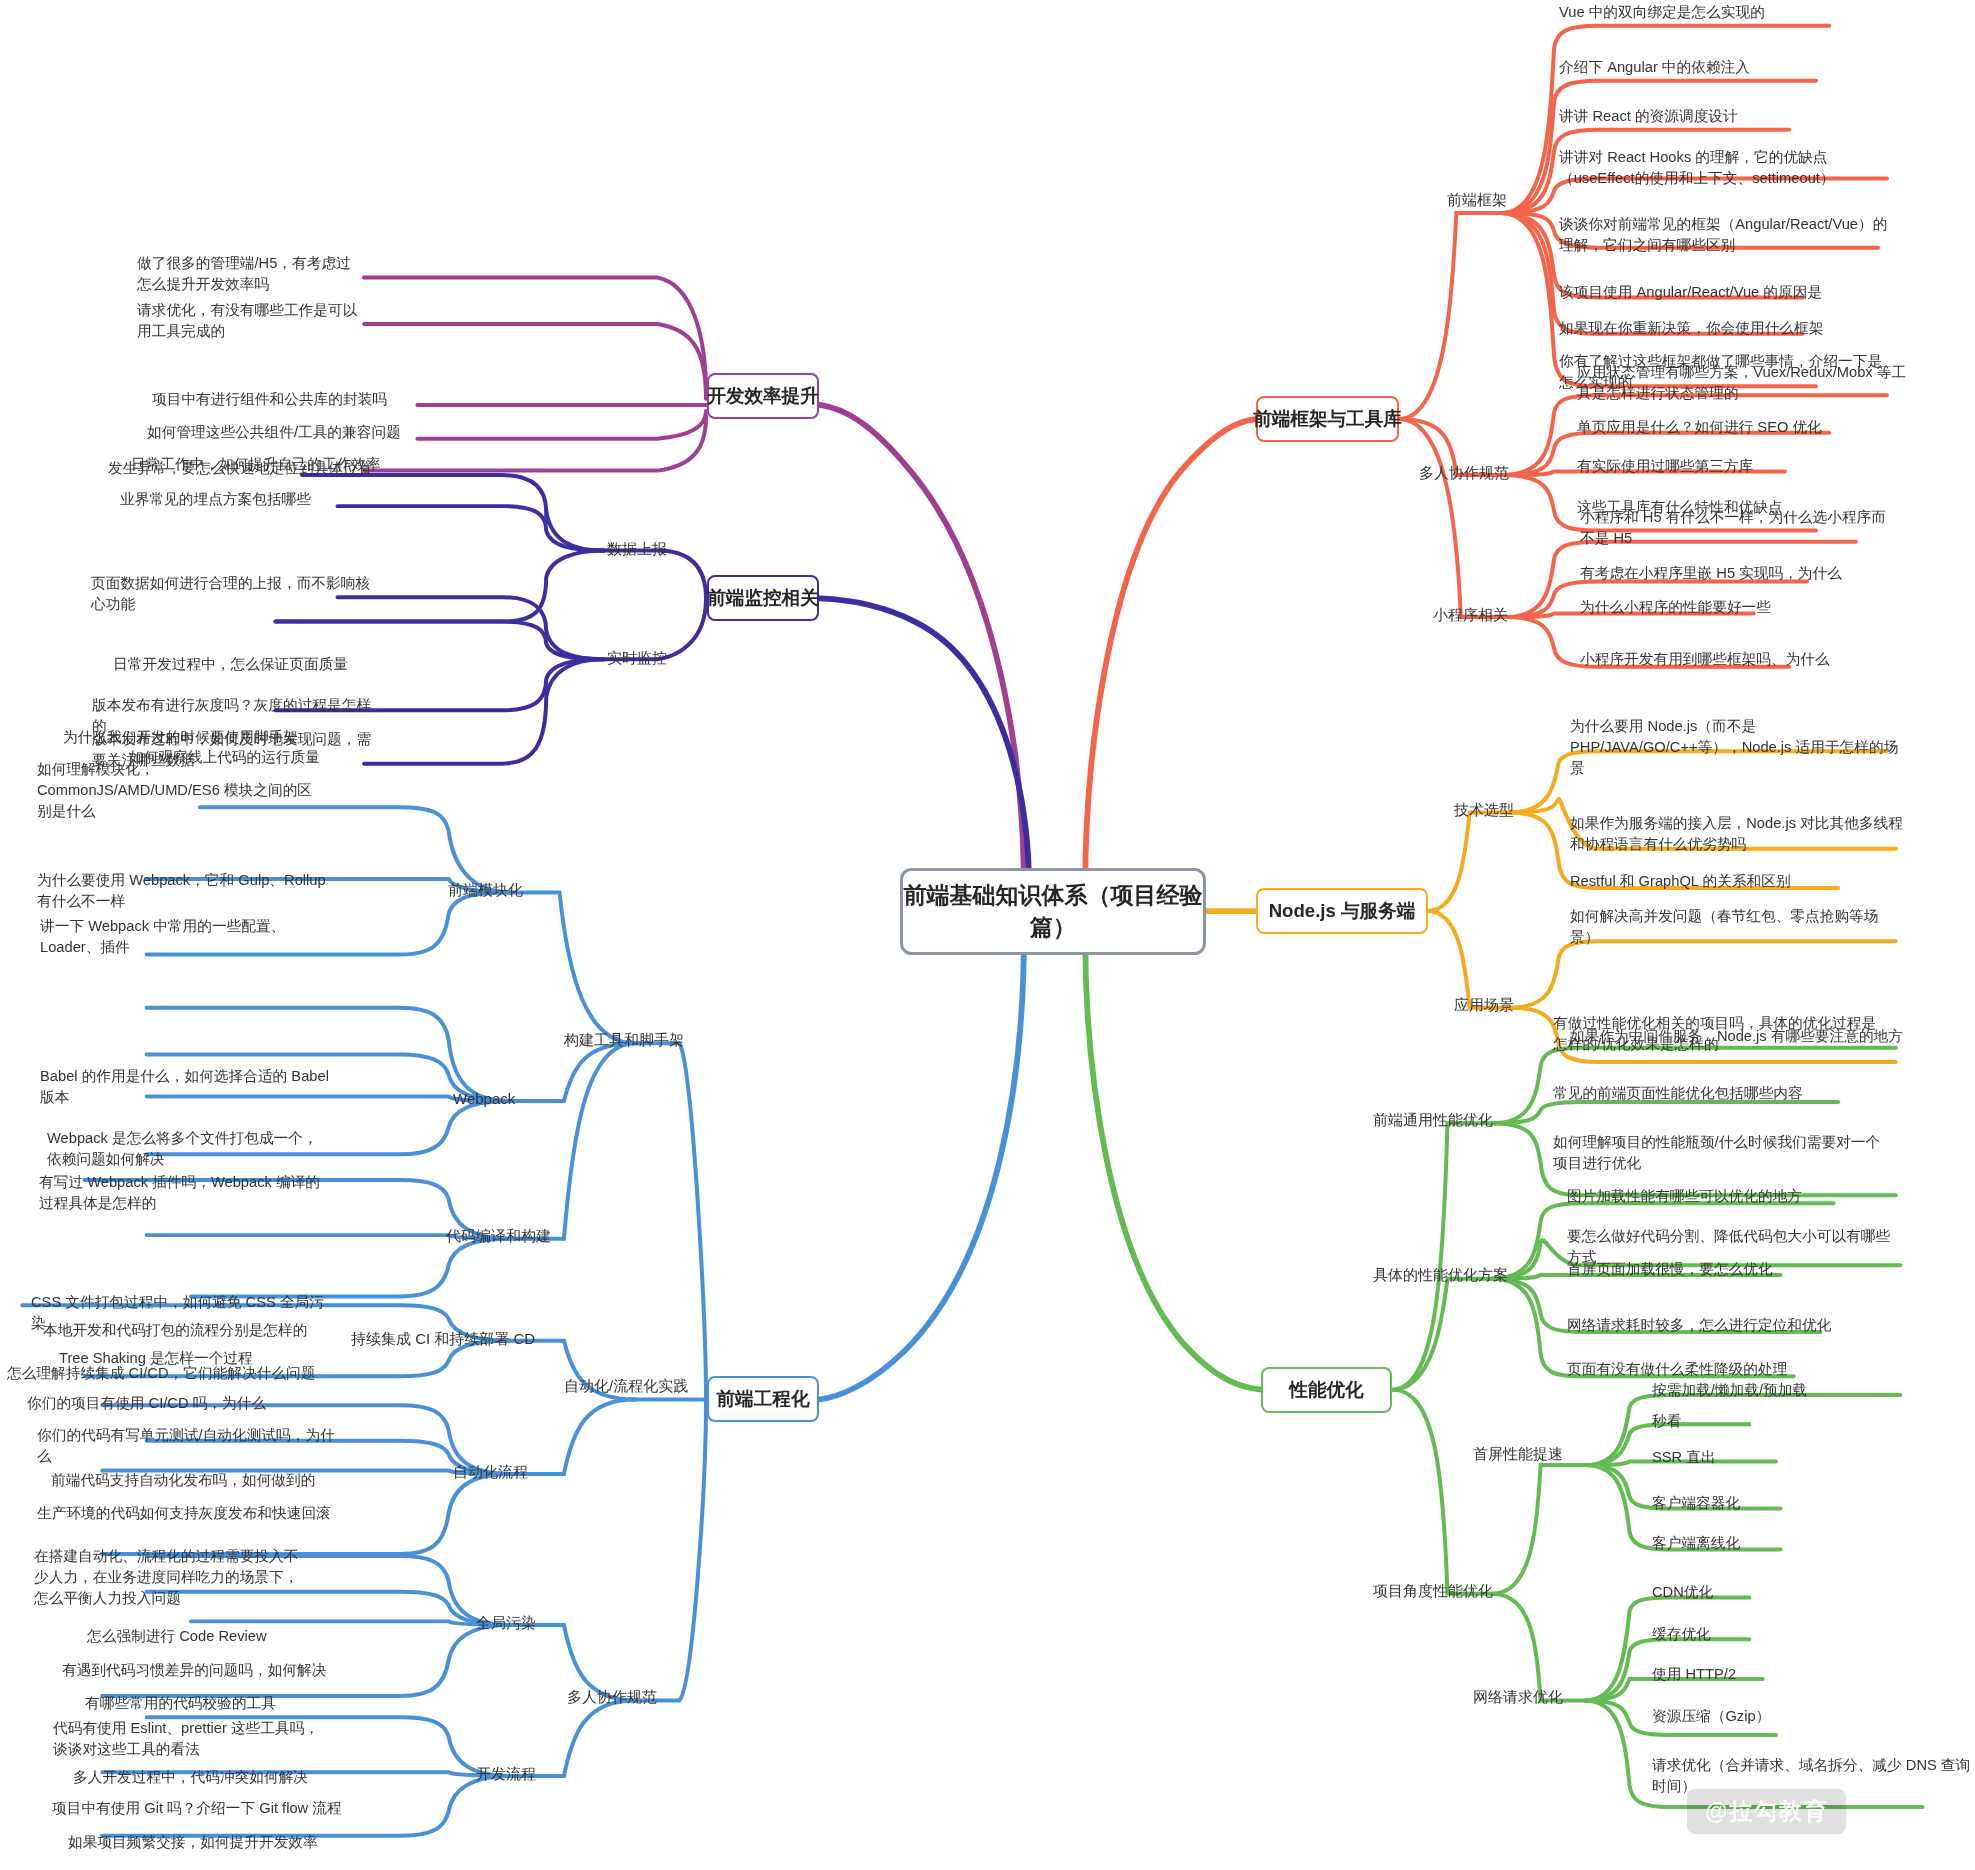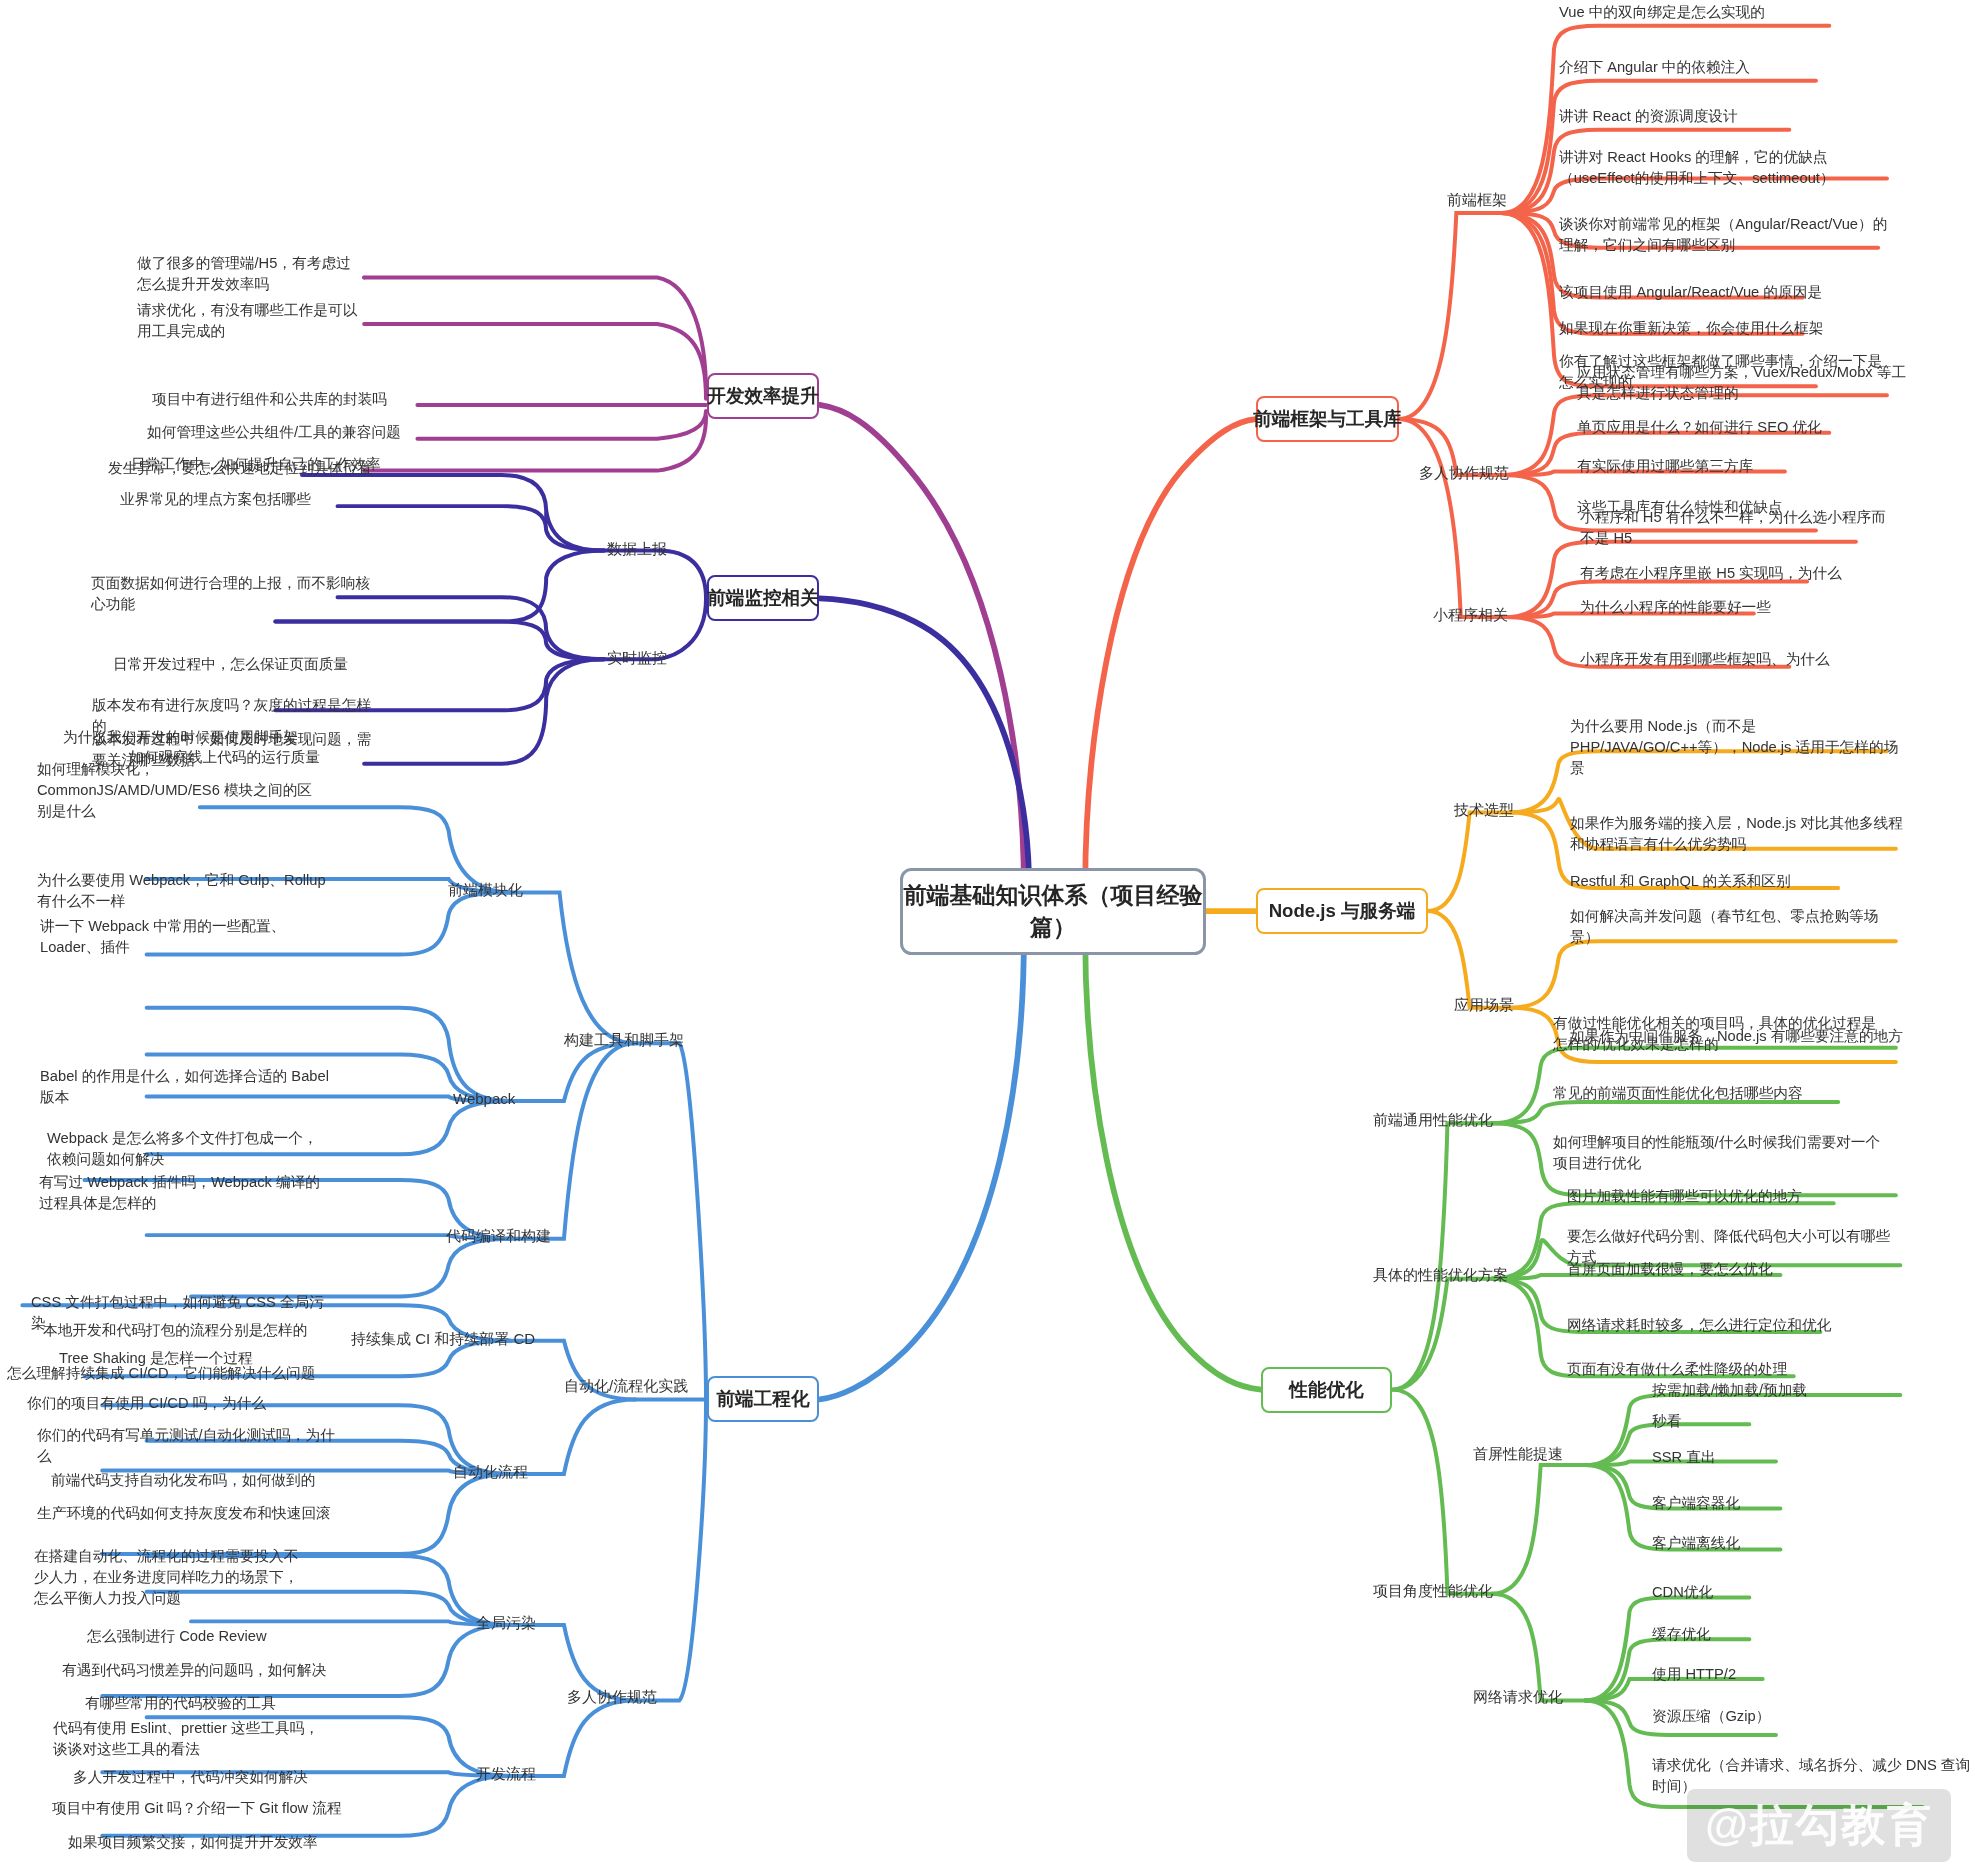--- a/index.html
+++ b/index.html
@@ -26,21 +26,21 @@
     position:absolute;font-size:15px;color:#333;white-space:nowrap;line-height:1.3;
   }
   
   .leaf{
     position:absolute;font-size:14.7px;color:#333;line-height:1.42;
   }
   .leaf.r{text-align:left;}
   .leaf.l{text-align:left;}
 
   .watermark{
-    position:absolute;color:rgba(255,255,255,.92);font-size:44px;font-weight:bold;
+    position:absolute;color:rgba(255,255,255,.92);font-size:23px;font-weight:bold;
     background:rgba(0,0,0,.12);border-radius:8px;padding:7px 18px;letter-spacing:1.8px;
   }
 </style>
 </head>
 <body>
 
 <div id="canvas">
 
   <svg id="wires" viewBox="0 0 4448 4212">
 

